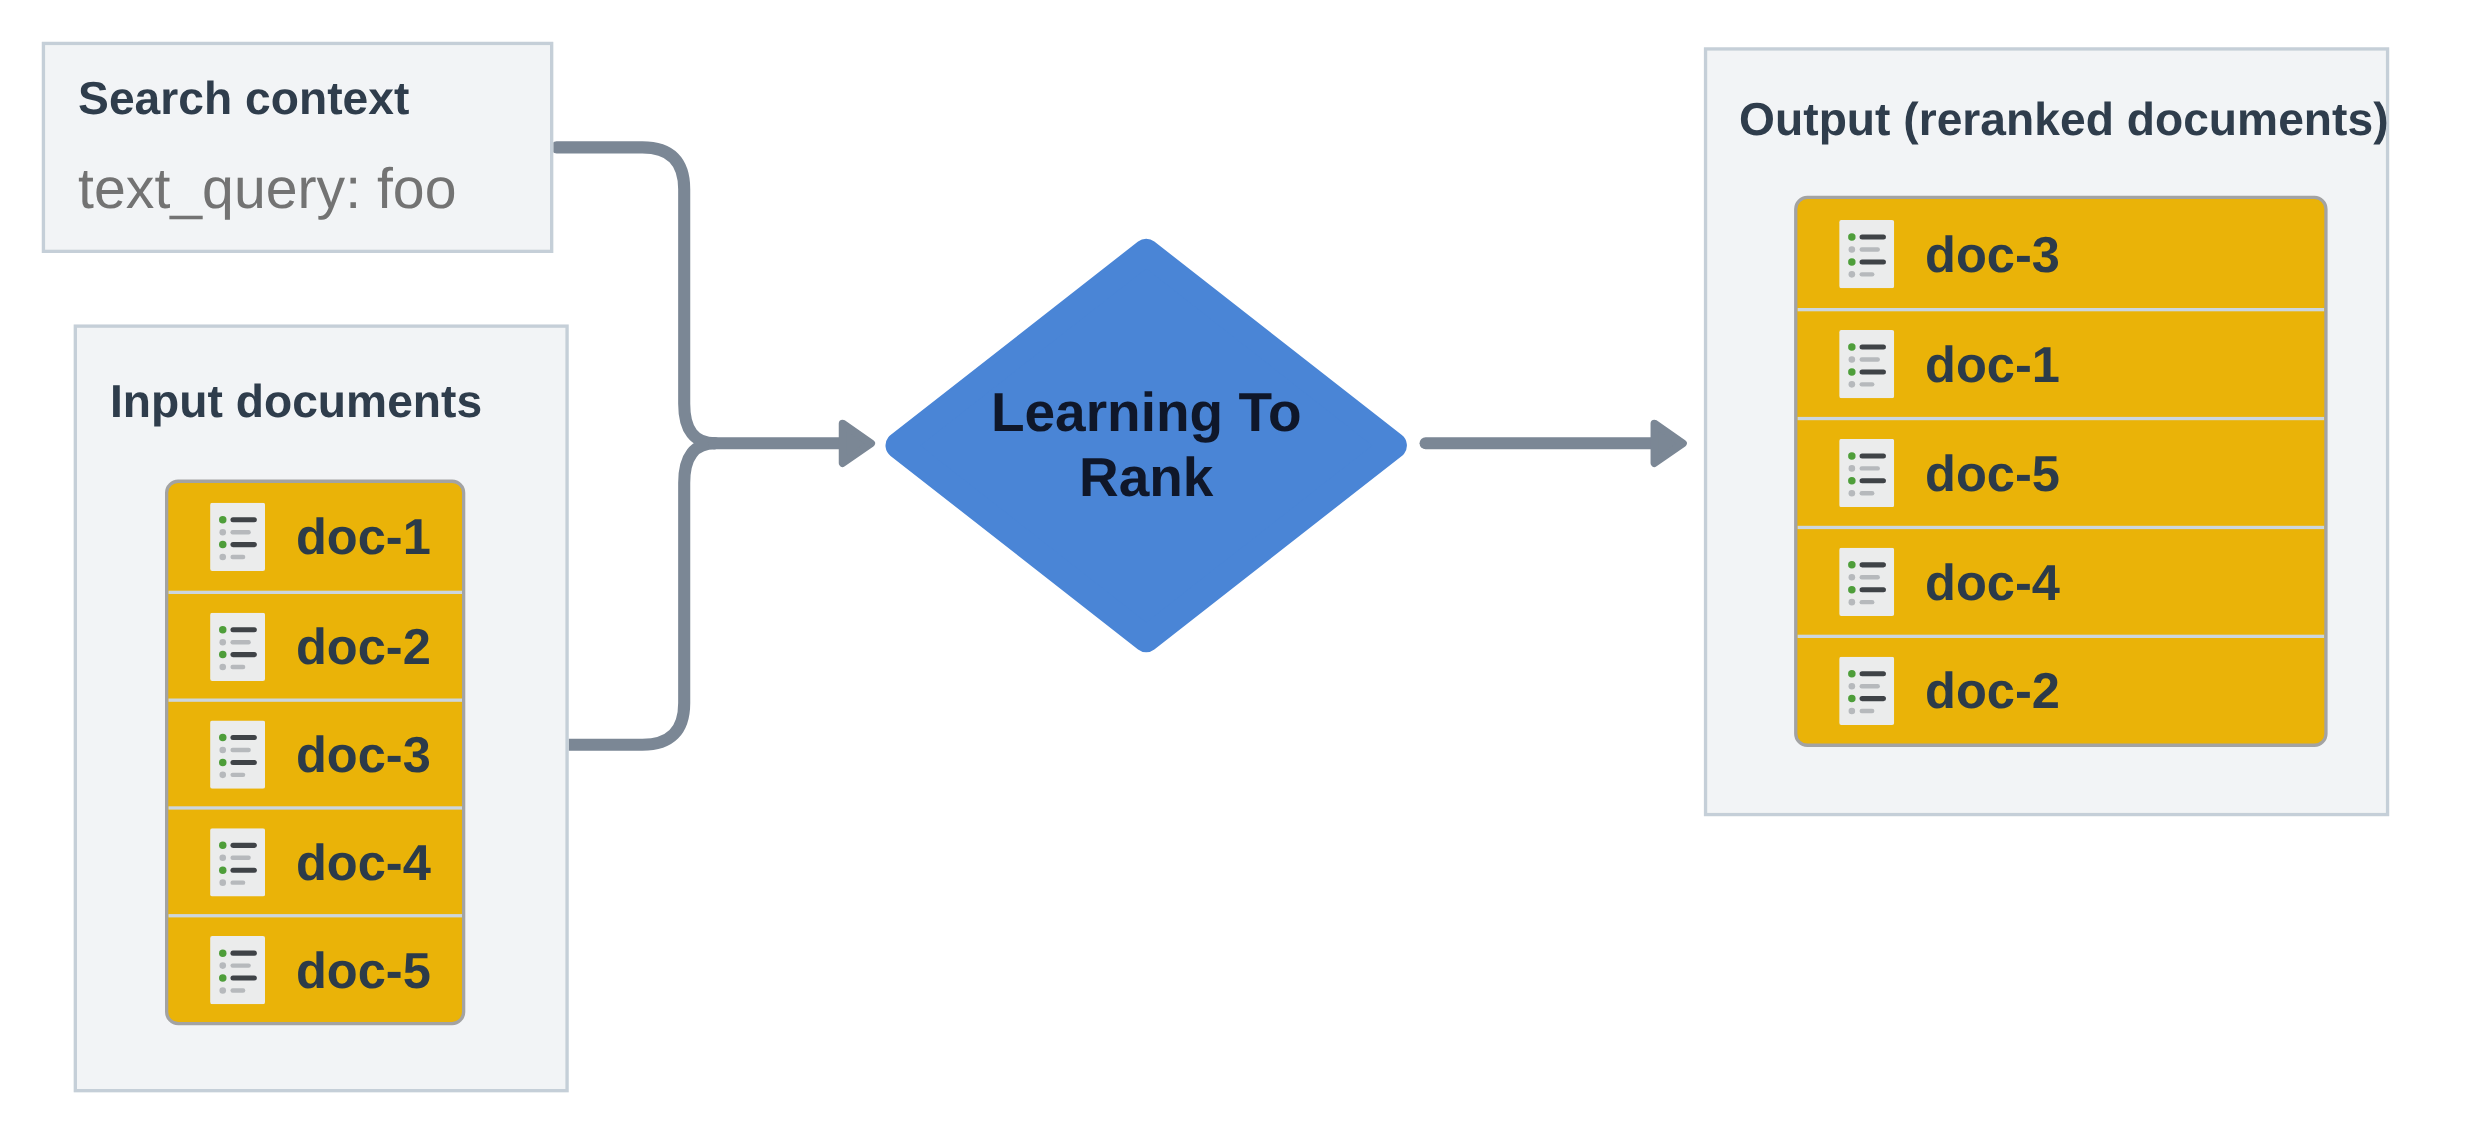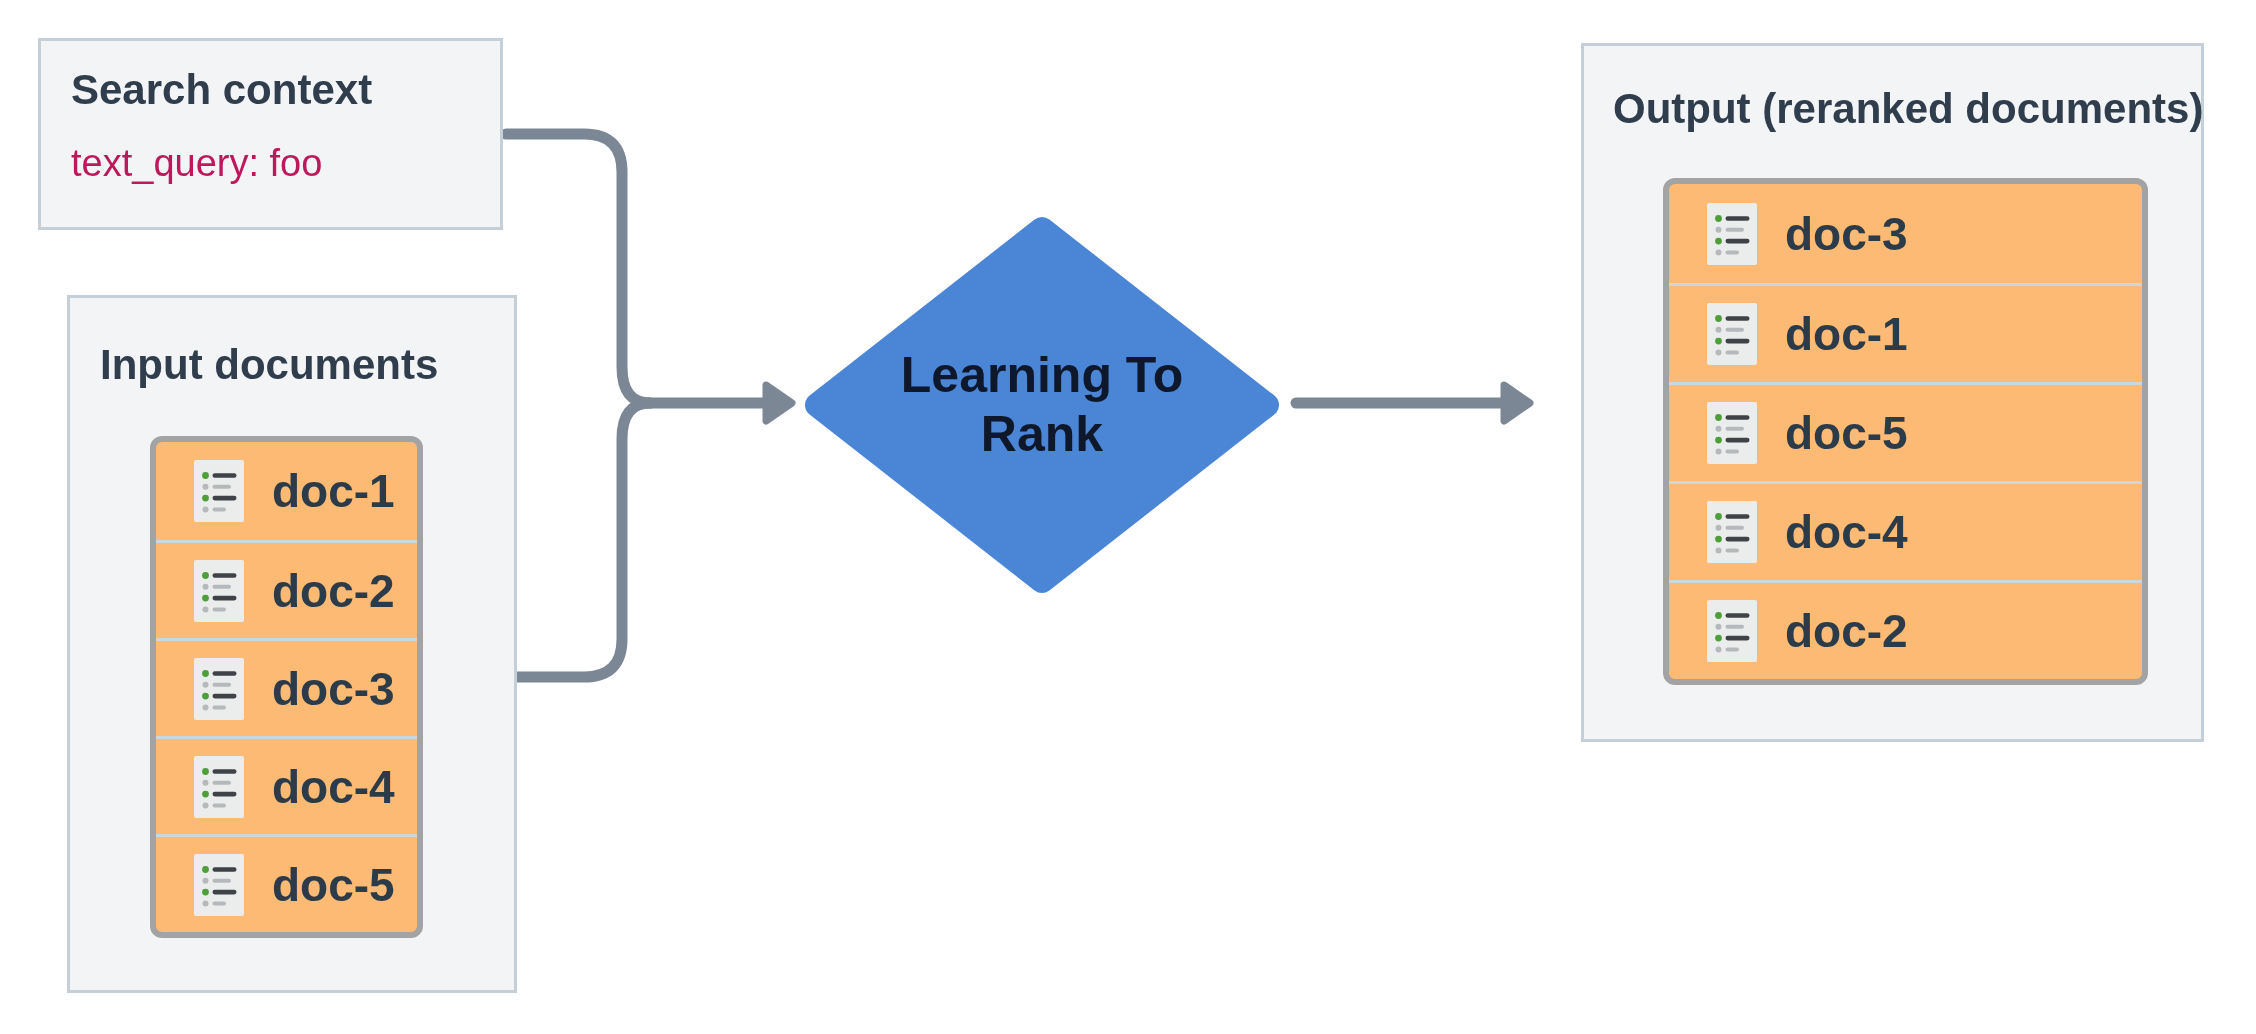--- a/index.html
+++ b/index.html
@@ -16,50 +16,50 @@
     overflow: hidden;
   }
   .panel {
     position: absolute;
     background: #f2f4f6;
     border: 3px solid #c5cfd8;
     box-sizing: border-box;
   }
   #search-context-box { left: 38px;   top: 38px;  width: 465px; height: 192px; }
   #input-docs-box     { left: 67px;   top: 295px; width: 450px; height: 698px; }
-  #output-box         { left: 1549px; top: 43px;  width: 623px; height: 699px; margin-left: 32px; }
+  #output-box         { left: 1549px; top: 43px;  width: 623px; height: 699px; }
 
   .panel-title {
     position: absolute;
     font-size: 42px;
     font-weight: 700;
     color: #2f3d4c;
     white-space: nowrap;
     line-height: 1.2;
   }
   #search-context-box .panel-title { left: 30px; top: 24px; }
   #search-context-box .panel-body {
     position: absolute;
     left: 30px; top: 100px;
-    font-size: 38px;
+    font-size: 52px;
     font-weight: 400;
-    color: #be185d;
+    color: #737373;
     white-space: nowrap;
     line-height: 1.2;
   }
   #input-docs-box .panel-title { left: 30px; top: 42px; }
   #output-box .panel-title     { left: 29px; top: 38px; }
 
   .doc-list {
     position: absolute;
-    border: 6px solid #a3a3a3;
+    border: 3px solid #a3a3a3;
     border-radius: 12px;
     box-sizing: border-box;
     overflow: hidden;
-    background: #fdba74;
+    background: #eab308;
   }
   #input-docs-box .doc-list  { left: 80px; top: 138px; width: 273px; }
   #output-box .doc-list      { left: 79px; top: 132px; width: 485px; }
 
   .doc-row {
     display: flex;
     align-items: center;
     height: 98px;
     padding-left: 38px;
     box-sizing: border-box;

